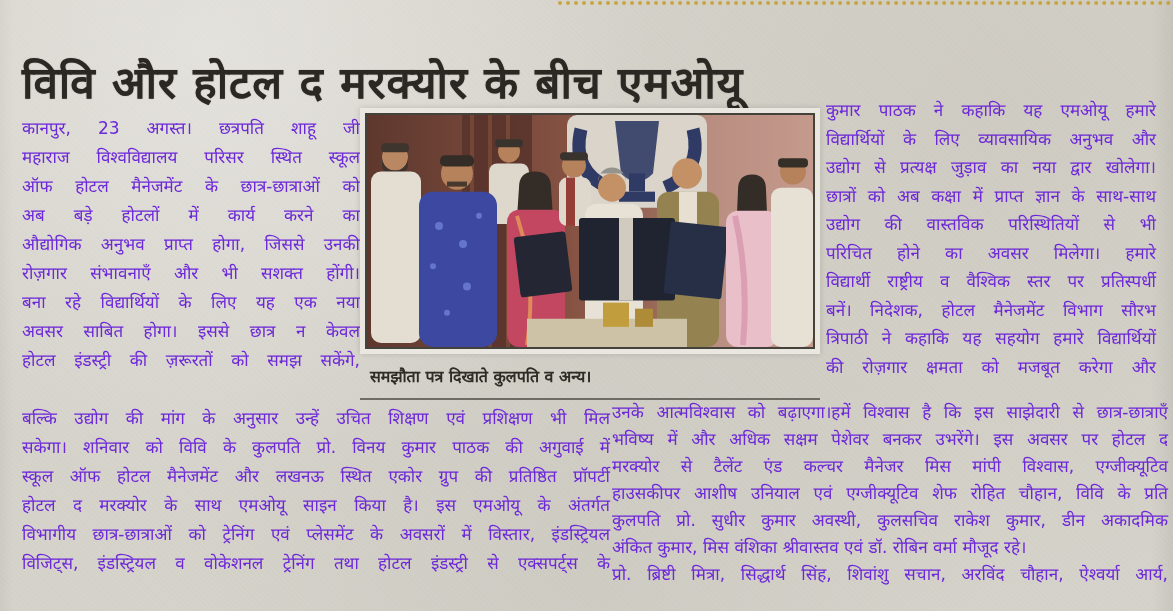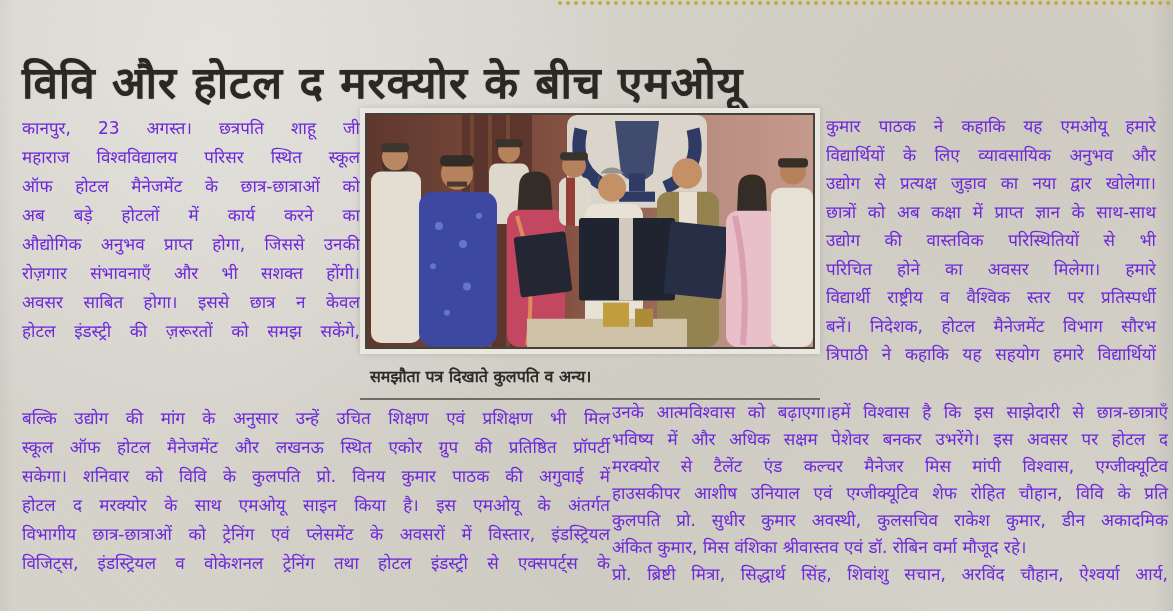--- a/index.html
+++ b/index.html
@@ -25,21 +25,21 @@
   .headline{
     position:absolute;left:22px;top:8px;width:1134px;height:92px;
     font-size:44px;font-weight:bold;color:#2b2824;line-height:92px;
     white-space:nowrap;letter-spacing:1px;
     text-shadow:0 0 1px rgba(43,40,36,.55);
   }
   .col{position:absolute;color:#6d28d9;font-size:17px;}
   .col .ln{text-align:justify;text-align-last:justify;white-space:nowrap;}
   .col .ln.last{text-align-last:left;}
   .left-col{left:22px;top:114px;width:338px;line-height:29px;}
-  .right-col{left:826px;top:112px;width:330px;line-height:28.5px;}
+  .right-col{left:826px;top:96px;width:330px;line-height:28.5px;}
   .bottom-left{left:22px;top:404px;width:588px;line-height:29px;}
   .bottom-right{left:612px;top:399px;width:556px;line-height:27px;}
   .photo-frame{
     position:absolute;left:360px;top:108px;width:460px;height:246px;
     background:#eae7e0;box-sizing:border-box;padding:5px;
     box-shadow:0 0 6px rgba(0,0,0,.15);
   }
   .photo-inner{
     width:100%;height:100%;box-sizing:border-box;border:2px solid #45423c;
     overflow:hidden;background:#6b3a2e;
@@ -63,20 +63,21 @@
 
 <h1 class="headline">विवि और होटल द मरक्योर के बीच एमओयू</h1>
 
 <div class="col left-col">
   <div class="ln">कानपुर, 23 अगस्त। छत्रपति शाहू जी</div>
   <div class="ln">महाराज विश्वविद्यालय परिसर स्थित स्कूल</div>
   <div class="ln">ऑफ होटल मैनेजमेंट के छात्र-छात्राओं को</div>
   <div class="ln">अब बड़े होटलों में कार्य करने का</div>
   <div class="ln">औद्योगिक अनुभव प्राप्त होगा, जिससे उनकी</div>
   <div class="ln">रोज़गार संभावनाएँ और भी सशक्त होंगी।</div>
+  <div class="ln">बना रहे विद्यार्थियों के लिए यह एक नया</div>
   <div class="ln">अवसर साबित होगा। इससे छात्र न केवल</div>
   <div class="ln">होटल इंडस्ट्री की ज़रूरतों को समझ सकेंगे,</div>
 </div>
 
 <div class="photo-frame">
   <div class="photo-inner">
     <svg viewBox="0 0 446 230" preserveAspectRatio="none">
       <defs>
         <linearGradient id="bgG" x1="0" y1="0" x2="1" y2="0">
           <stop offset="0" stop-color="#52291f"></stop>
@@ -179,26 +180,27 @@
 <div class="col right-col">
   <div class="ln">कुमार पाठक ने कहाकि यह एमओयू हमारे</div>
   <div class="ln">विद्यार्थियों के लिए व्यावसायिक अनुभव और</div>
   <div class="ln">उद्योग से प्रत्यक्ष जुड़ाव का नया द्वार खोलेगा।</div>
   <div class="ln">छात्रों को अब कक्षा में प्राप्त ज्ञान के साथ-साथ</div>
   <div class="ln">उद्योग की वास्तविक परिस्थितियों से भी</div>
   <div class="ln">परिचित होने का अवसर मिलेगा।  हमारे</div>
   <div class="ln">विद्यार्थी राष्ट्रीय व वैश्विक स्तर पर प्रतिस्पर्धी</div>
   <div class="ln">बनें। निदेशक, होटल मैनेजमेंट विभाग सौरभ</div>
   <div class="ln">त्रिपाठी ने कहाकि यह सहयोग हमारे विद्यार्थियों</div>
+  <div class="ln">की रोज़गार क्षमता को मजबूत करेगा और</div>
 </div>
 
 <div class="col bottom-left">
   <div class="ln">बल्कि उद्योग की मांग के अनुसार उन्हें उचित शिक्षण एवं प्रशिक्षण भी मिल</div>
+  <div class="ln">सकेगा। शनिवार को विवि के कुलपति प्रो. विनय कुमार पाठक की अगुवाई में</div>
   <div class="ln">स्कूल ऑफ होटल मैनेजमेंट और लखनऊ स्थित एकोर ग्रुप की प्रतिष्ठित प्रॉपर्टी</div>
-  <div class="ln">सकेगा। शनिवार को विवि के कुलपति प्रो. विनय कुमार पाठक की अगुवाई में</div>
   <div class="ln">होटल द मरक्योर के साथ एमओयू साइन किया है। इस एमओयू के अंतर्गत</div>
   <div class="ln">विभागीय छात्र-छात्राओं को ट्रेनिंग एवं प्लेसमेंट के अवसरों में विस्तार, इंडस्ट्रियल</div>
   <div class="ln">विजिट्स, इंडस्ट्रियल व वोकेशनल ट्रेनिंग तथा होटल इंडस्ट्री से एक्सपर्ट्स के</div>
 </div>
 
 <div class="col bottom-right">
   <div class="ln">उनके आत्मविश्वास को बढ़ाएगा।हमें विश्वास है कि इस साझेदारी से छात्र-छात्राएँ</div>
   <div class="ln">भविष्य में और अधिक सक्षम पेशेवर बनकर उभरेंगे। इस अवसर पर होटल द</div>
   <div class="ln">मरक्योर से टैलेंट एंड कल्चर मैनेजर मिस मांपी विश्वास, एग्जीक्यूटिव</div>
   <div class="ln">हाउसकीपर आशीष उनियाल एवं एग्जीक्यूटिव शेफ रोहित चौहान, विवि के प्रति</div>

